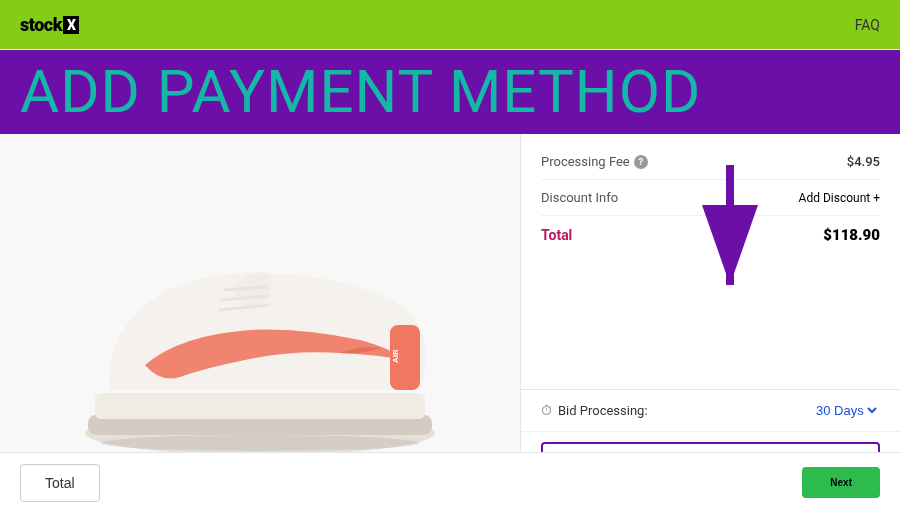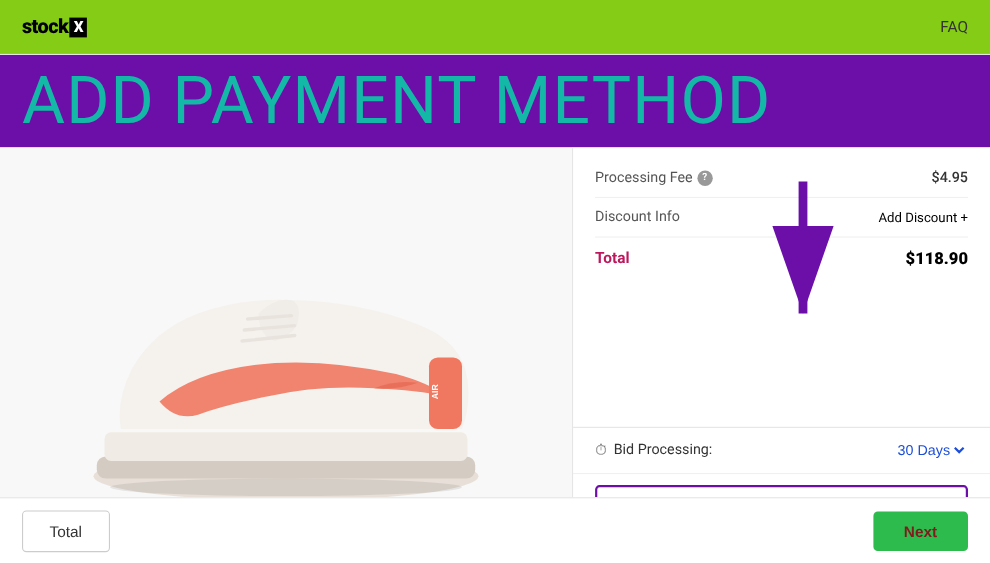--- a/index.html
+++ b/index.html
@@ -257,22 +257,22 @@
       color: #333;
       cursor: pointer;
       font-weight: 500;
     }
 
     .next-btn {
       background: #2dbb4e;
       border: none;
       padding: 10px 28px;
       border-radius: 4px;
-      font-size: 14px;
-      color: #7f1d1d;
+      font-size: 10px;
+      color: #000000;
       cursor: pointer;
       font-weight: 600;
     }
 
     
     .page-wrapper {
       position: relative;
       width: 900px;
       height: 512px;
       background: #fff;

